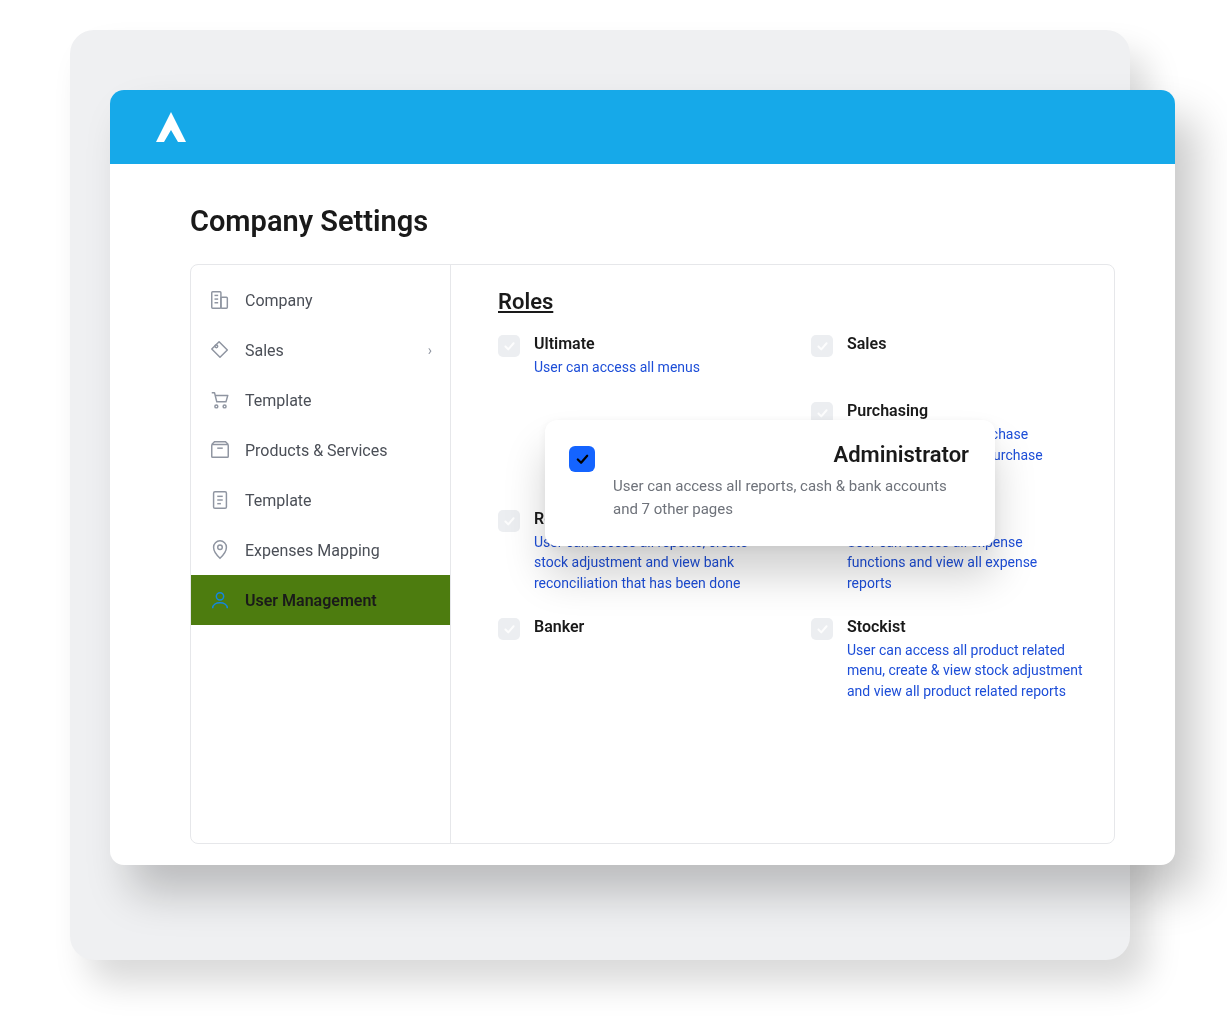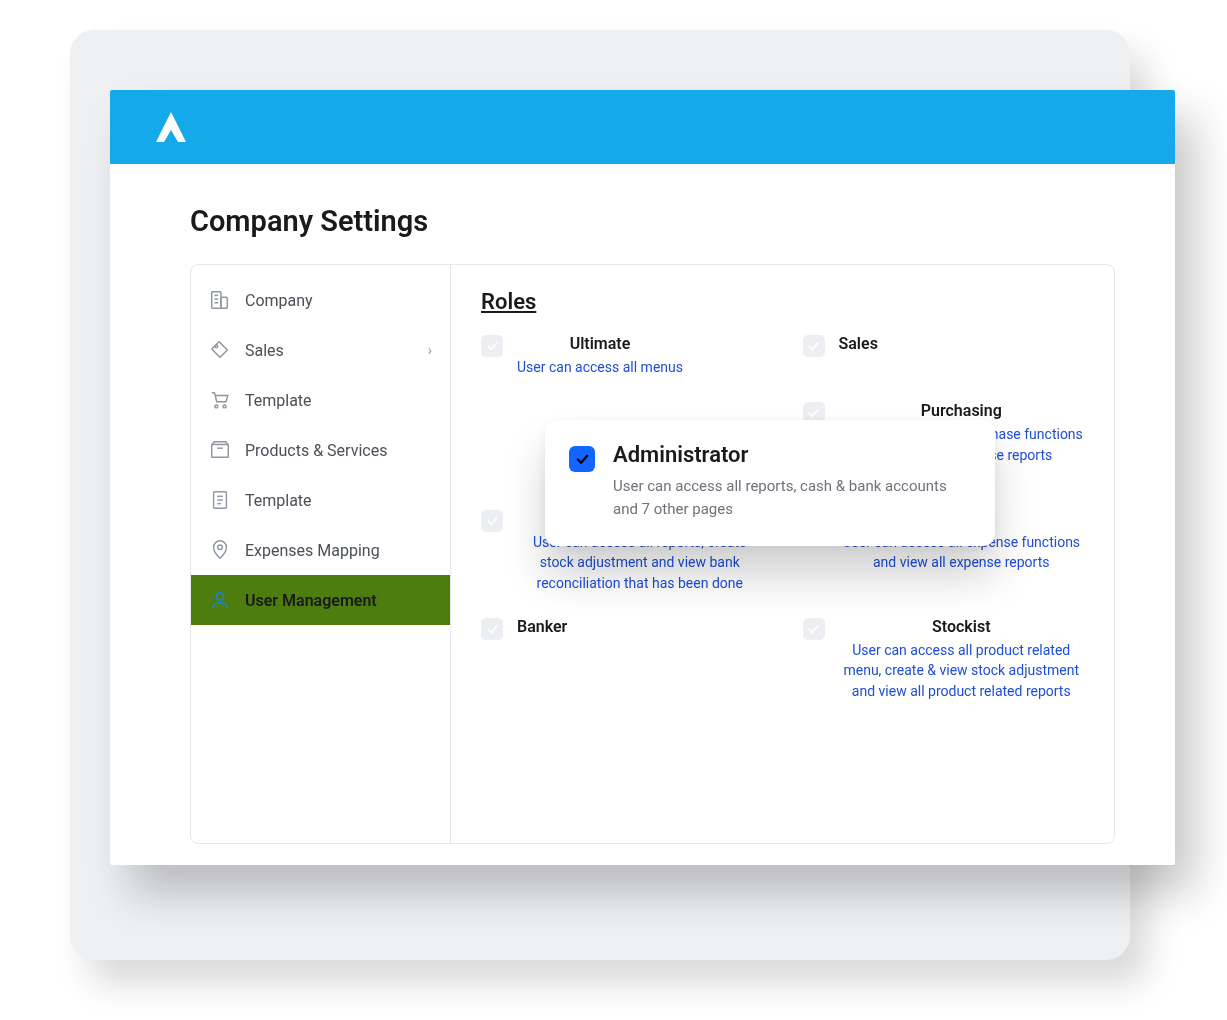--- a/index.html
+++ b/index.html
@@ -21,21 +21,21 @@
     border-radius: 24px;
     box-shadow: 18px 24px 34px rgba(0,0,0,0.15);
   }
   .app-window {
     position: absolute;
     top: 90px;
     left: 110px;
     width: 1065px;
     height: 775px;
     background: #ffffff;
-    border-radius: 2px;
+    border-radius: 14px;
     box-shadow: 20px 28px 44px rgba(0,0,0,0.22);
     overflow: hidden;
   }
   .topbar {
     height: 74px;
     background: #16a9e9;
     display: flex;
     align-items: center;
     padding-left: 38px;
   }
@@ -51,20 +51,21 @@
     font-size: 29px;
     font-weight: 600;
     color: #1a1a1a;
     margin-bottom: 26px;
   }
   .panel {
     display: flex;
     border: 1px solid #e6e7ea;
     border-radius: 8px;
     min-height: 580px;
+    gap: 17px;
   }
   .sidebar {
     width: 260px;
     border-right: 1px solid #e6e7ea;
     padding: 10px 0;
   }
   .sidebar-item {
     display: flex;
     align-items: center;
     height: 50px;
@@ -111,21 +112,20 @@
   }
   .roles-grid {
     display: grid;
     grid-template-columns: 1fr 1fr;
     column-gap: 40px;
     row-gap: 24px;
   }
   .role {
     display: flex;
     gap: 14px;
-    text-align: center;
   }
   .role .chk {
     width: 22px;
     height: 22px;
     border-radius: 5px;
     background: #eceef1;
     flex-shrink: 0;
     display: flex;
     align-items: center;
     justify-content: center;
@@ -170,20 +170,21 @@
     justify-content: center;
     flex-shrink: 0;
     margin-top: 4px;
   }
   .float-card .chk svg { width: 15px; height: 15px; stroke: #fff; }
   .float-card .name {
     font-size: 22px;
     font-weight: 600;
     color: #1a1a1a;
     margin-bottom: 8px;
+    text-align: right;
   }
   .float-card .desc {
     font-size: 15px;
     color: #6e727a;
     line-height: 1.5;
   }
 </style>
 </head>
 <body>
 

